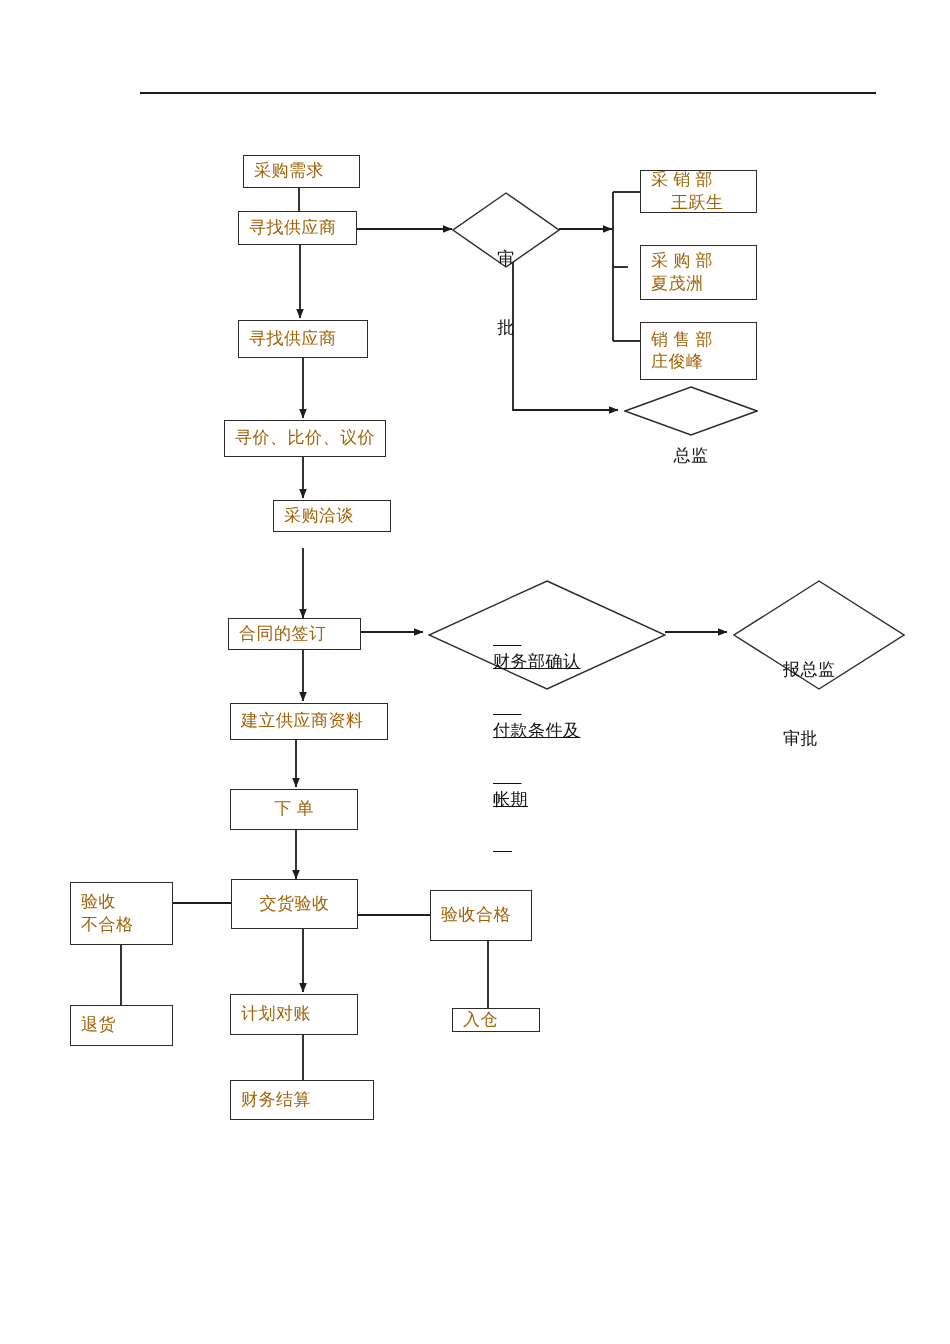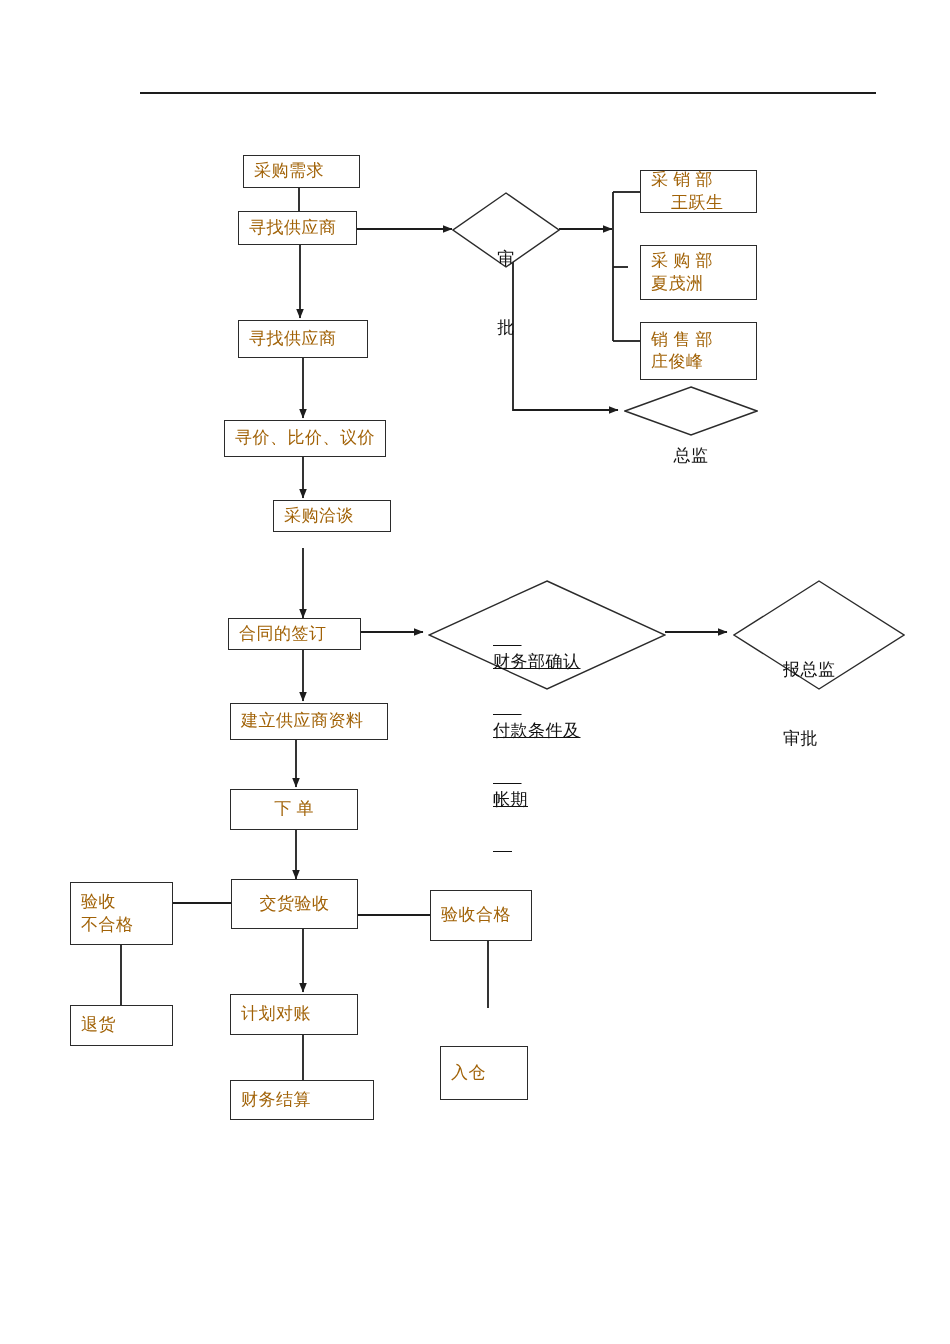--- a/index.html
+++ b/index.html
@@ -176,21 +176,21 @@
   </div>
 
   <div class="node pad-left" style="left:430px; top:890px; width:102px; height:51px;">
     <span>验收合格</span>
   </div>
 
   <div class="node pad-left" style="left:70px; top:1005px; width:103px; height:41px;">
     <span>退货</span>
   </div>
 
-  <div class="node pad-left" style="left:440px; top:1008px; width:88px; height:54px;margin-top:38px;">
+  <div class="node pad-left" style="left:452px; top:1008px; width:88px; height:24px;">
     <span>入仓</span>
   </div>
 
   <div class="node pad-left" style="left:230px; top:994px; width:128px; height:41px;">
     <span>计划对账</span>
   </div>
 
   <div class="node pad-left" style="left:230px; top:1080px; width:144px; height:40px;">
     <span>财务结算</span>
   </div>

